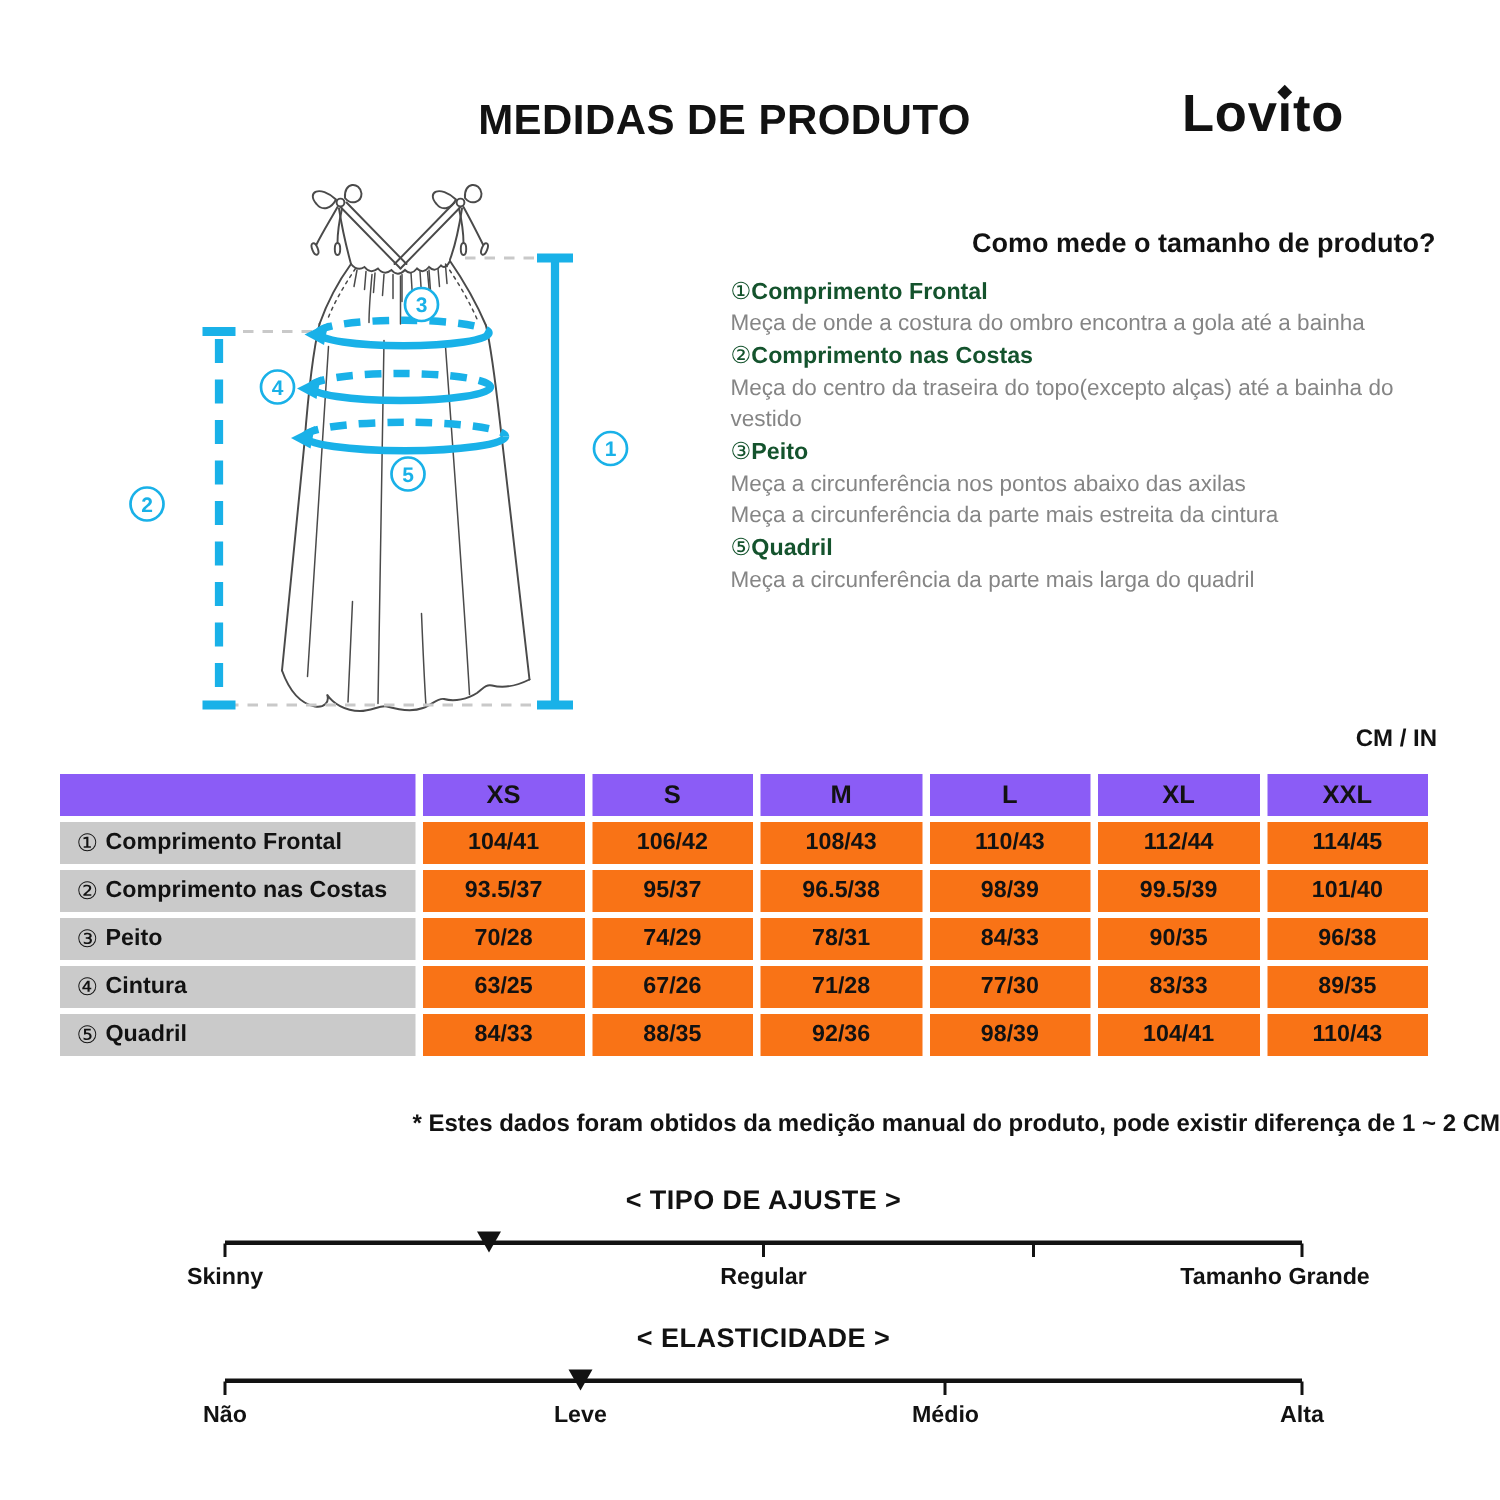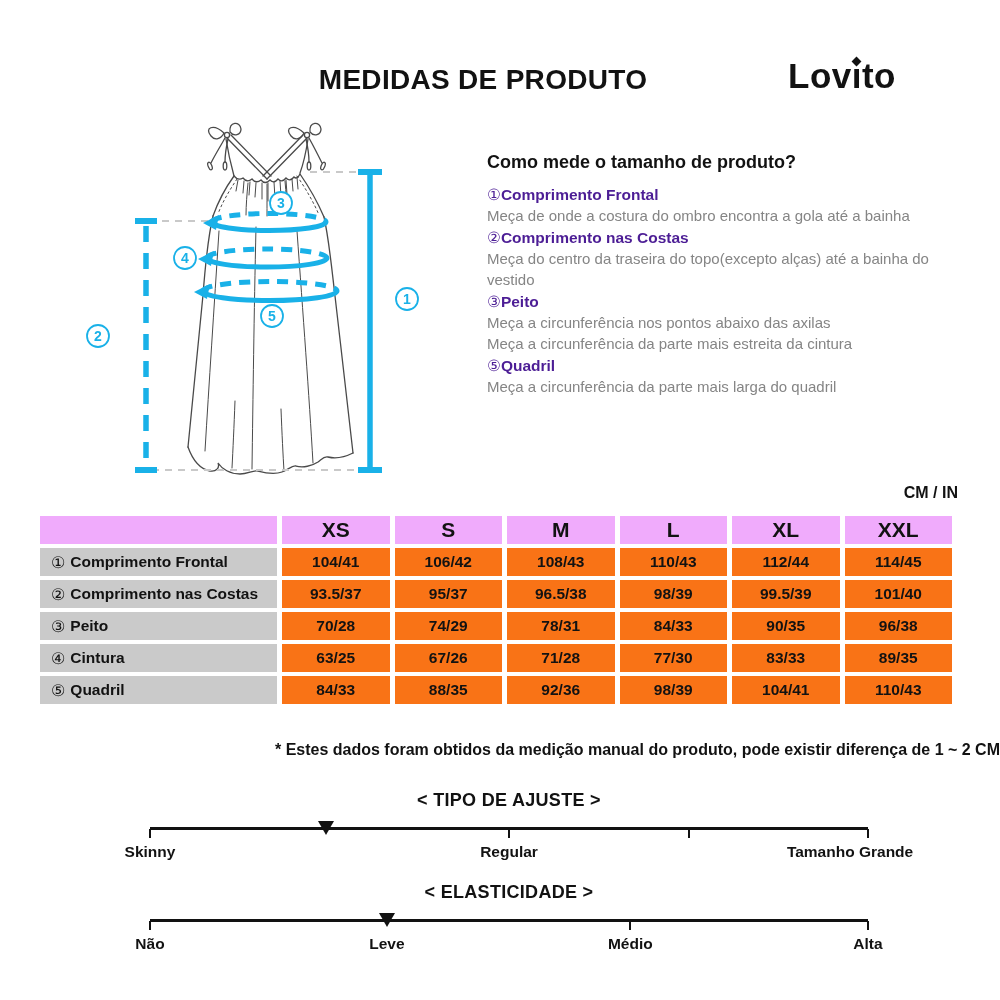--- a/index.html
+++ b/index.html
@@ -12,34 +12,34 @@
   .brand{position:absolute;top:56px;left:788px;font-size:35px;font-weight:800;letter-spacing:.5px;}
   .lv-i{position:relative;display:inline-block;}
   .lv-dot{position:absolute;left:1px;top:2px;width:7px;height:7px;background:#121212;
           transform:rotate(45deg);}
 
   
   .diagram{position:absolute;left:60px;top:118px;width:420px;height:382px;}
 
   
   .guide{position:absolute;left:487px;top:152px;width:470px;}
-  .guide h2{margin:0 0 11px;font-size:18px;font-weight:800;}
-  .g-label{font-size:15.5px;font-weight:700;line-height:21px;color:#4c1d95;}
+  .guide h2{margin:0 0 11px;font-size:18px;font-weight:800;text-align:right;}
+  .g-label{font-size:15.5px;font-weight:700;line-height:21px;color:#14532d;}
   .g-num{font-weight:400;}
   .g-desc{font-size:15px;line-height:21.5px;color:#858585;max-width:452px;}
 
   
   .units{position:absolute;top:484px;left:0;width:958px;text-align:right;
          font-size:16px;font-weight:800;}
   .size-table{position:absolute;left:40px;top:516px;width:912px;display:grid;
               grid-template-columns:237px repeat(6,1fr);column-gap:5px;row-gap:4px;
               grid-auto-rows:28px;}
   .cell{display:flex;align-items:center;justify-content:center;
         font-size:15.5px;font-weight:700;}
-  .cell.head{background:#f0abfc;font-size:21px;}
+  .cell.head{background:#8b5cf6;font-size:17px;}
   .cell.rowlabel{background:#cacaca;justify-content:flex-start;padding-left:11px;
                  font-size:15.5px;}
   .cell.rowlabel .num{font-weight:400;margin-right:5px;font-size:16px;}
   .cell.value{background:#f97316;}
 
   
   .footnote{position:absolute;top:741px;left:0;width:1000px;text-align:right;
             font-size:16px;font-weight:700;}
 
   

